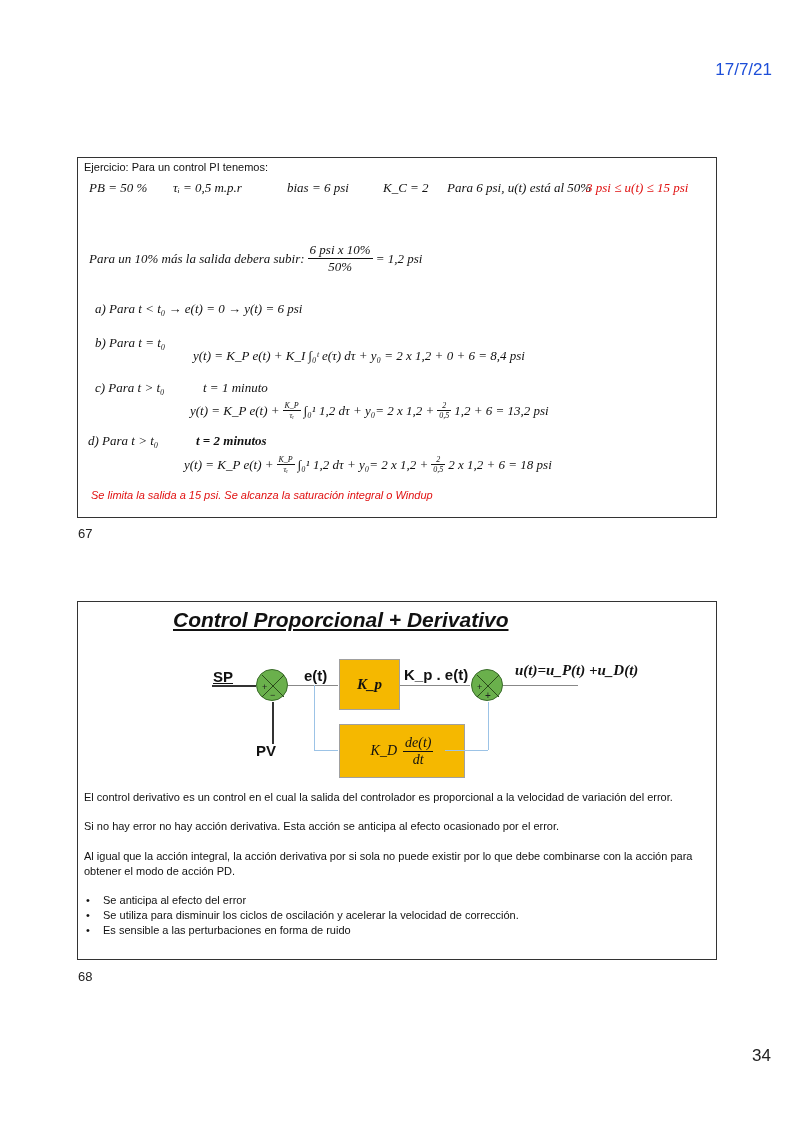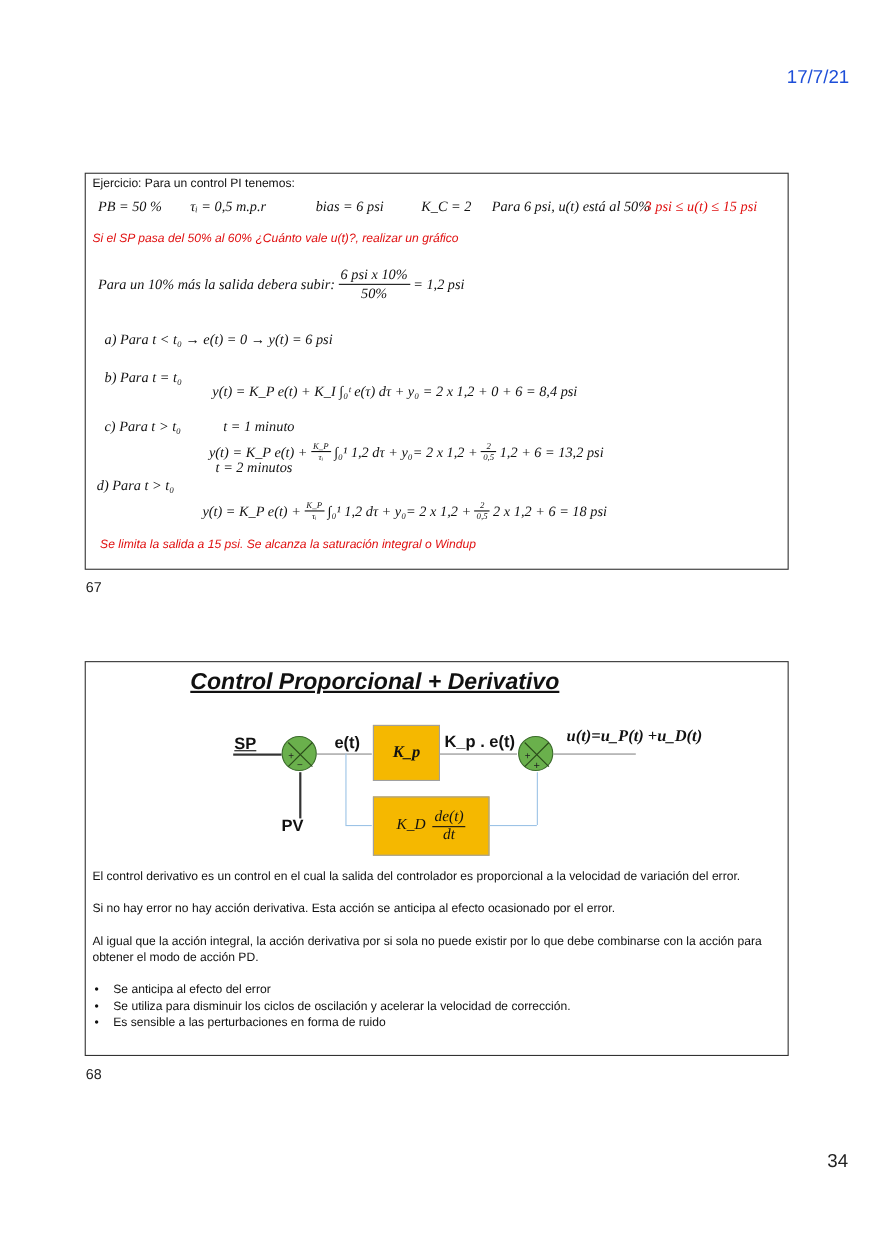--- a/index.html
+++ b/index.html
@@ -40,21 +40,20 @@
 <div class="slide slide1">
   <div class="abs sans s11" style="left:6px;top:3px;">Ejercicio: Para un control PI tenemos:</div>
 
   <div class="abs serif-i" style="left:11px;top:22px;font-size:13px;">PB = 50 %</div>
   <div class="abs serif-i" style="left:95px;top:22px;font-size:13px;">τᵢ = 0,5 m.p.r</div>
   <div class="abs serif-i" style="left:209px;top:22px;font-size:13px;">bias = 6 psi</div>
   <div class="abs serif-i" style="left:305px;top:22px;font-size:13px;">K_C = 2</div>
   <div class="abs serif-i" style="left:369px;top:22px;font-size:13px;">Para 6 psi, u(t) está al 50%</div>
   <div class="abs serif-i red" style="left:508px;top:22px;font-size:13px;">3 psi  ≤ u(t)  ≤ 15 psi</div>
 
-  <div class="abs sans red s11" style="left:6px;top:53px;font-style:italic;">Si el SP pasa del 50% al 60% ¿Cuánto vale u(t)?, realizar un gráfico</div>
 
   <div class="abs serif-i" style="left:11px;top:84px;font-size:13px;display:flex;align-items:center;">
     <span>Para un 10% más la salida debera subir:</span>
     <span class="frac" style="margin:0 3px;">
       <span class="num">6 psi x 10%</span>
       <span class="den">50%</span>
     </span>
     <span>= 1,2 psi</span>
   </div>
 
@@ -73,21 +72,21 @@
       </span>
     <span>∫₀¹ 1,2 dτ  +  y₀= 2 x 1,2 +</span>
     <span class="frac small-frac">
         <span class="num">2</span>
         <span class="den">0,5</span>
       </span>
     <span>1,2 + 6 = 13,2 psi</span>
   </div>
 
   <div class="abs serif-i" style="left:10px;top:275px;font-size:13px;">d) Para t &gt;  t₀</div>
-  <div class="abs serif-i" style="left:118px;top:259px;font-size:13px;">t = 2 minutos</div>
+  <div class="abs serif-i" style="left:118px;top:275px;font-size:13px;font-weight:bold;">t = 2 minutos</div>
   <div class="abs serif-i" style="left:106px;top:297px;font-size:13px;display:flex;align-items:center;gap:3px;">
     <span>y(t) =  K_P e(t) +</span>
     <span class="frac small-frac">
         <span class="num">K_P</span>
         <span class="den">τᵢ</span>
       </span>
     <span>∫₀¹ 1,2 dτ  +  y₀= 2 x 1,2 +</span>
     <span class="frac small-frac">
         <span class="num">2</span>
         <span class="den">0,5</span>
@@ -120,21 +119,21 @@
 
     <div class="abs" style="left:226px;top:65px;font-size:15px;font-weight:bold;">e(t)</div>
     <div class="line" style="left:210px;top:83px;width:50px;height:1px;"></div>
     <div class="bline" style="left:236px;top:83px;width:1px;height:65px;"></div>
     <div class="bline" style="left:236px;top:148px;width:24px;height:1px;"></div>
 
     <div class="block" style="left:261px;top:57px;width:61px;height:51px;">
       <span class="serif-i" style="font-size:15px;font-weight:bold;">K_p</span>
     </div>
 
-    <div class="block" style="left:261px;top:122px;width:106px;height:54px;gap:6px;">
+    <div class="block" style="left:261px;top:122px;width:126px;height:54px;gap:6px;">
       <span class="serif-i" style="font-size:14px;">K_D</span>
       <span class="frac serif-i" style="font-size:14px;">
           <span class="num">de(t)</span>
           <span class="den">dt</span>
         </span>
     </div>
 
     <div class="abs" style="left:326px;top:64px;font-size:15px;font-weight:bold;">K_p . e(t)</div>
     <div class="line" style="left:322px;top:83px;width:70px;height:1px;"></div>
 

